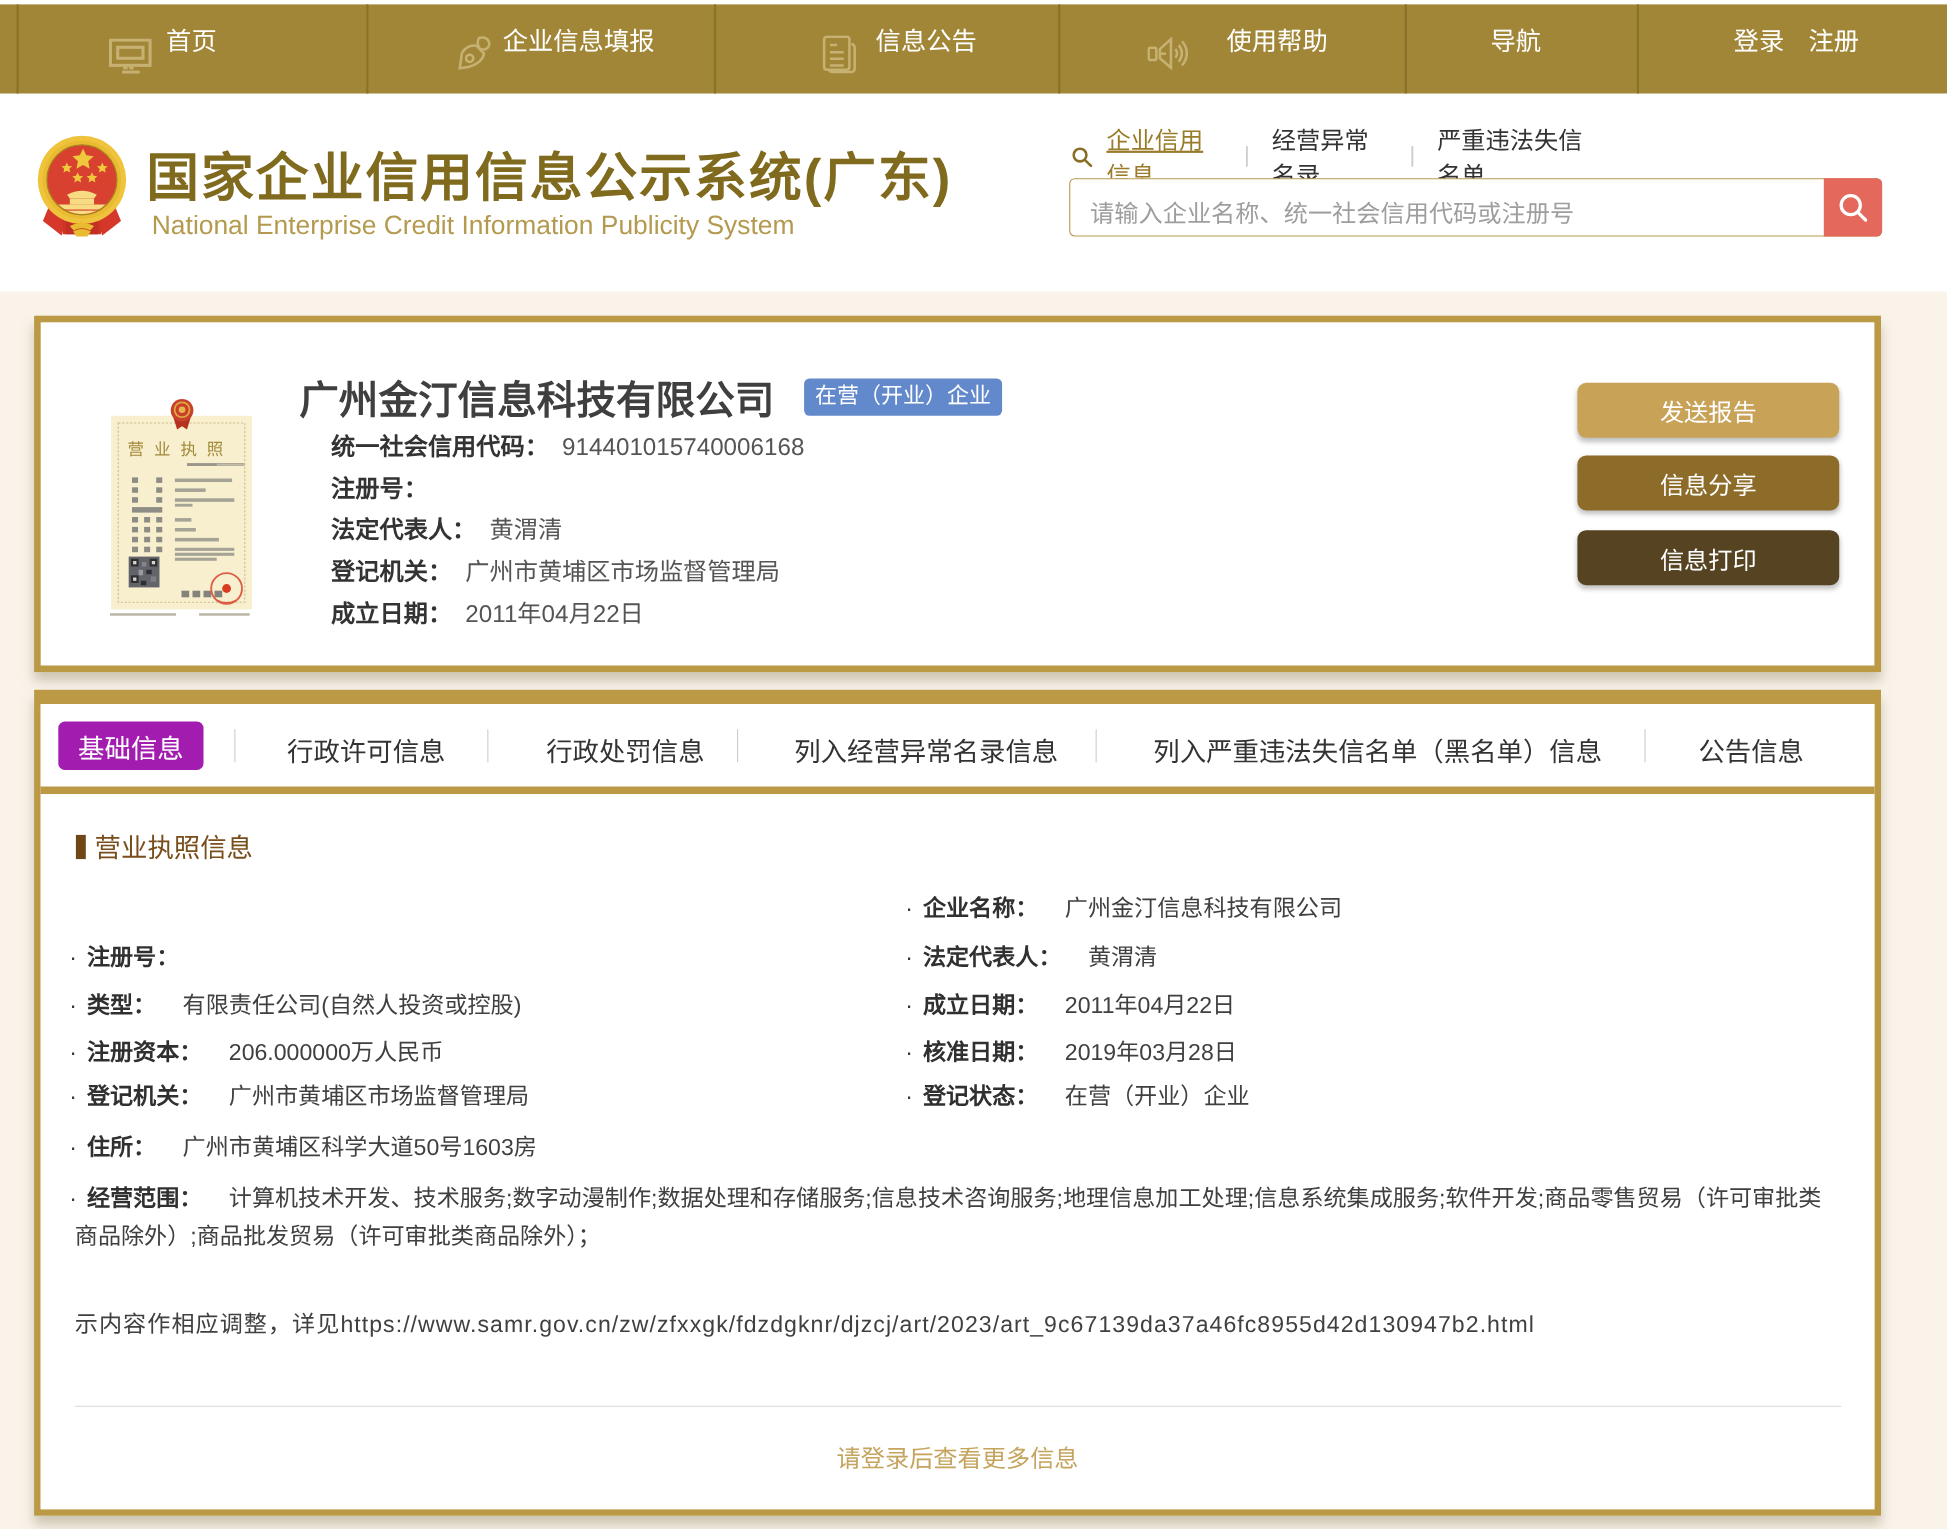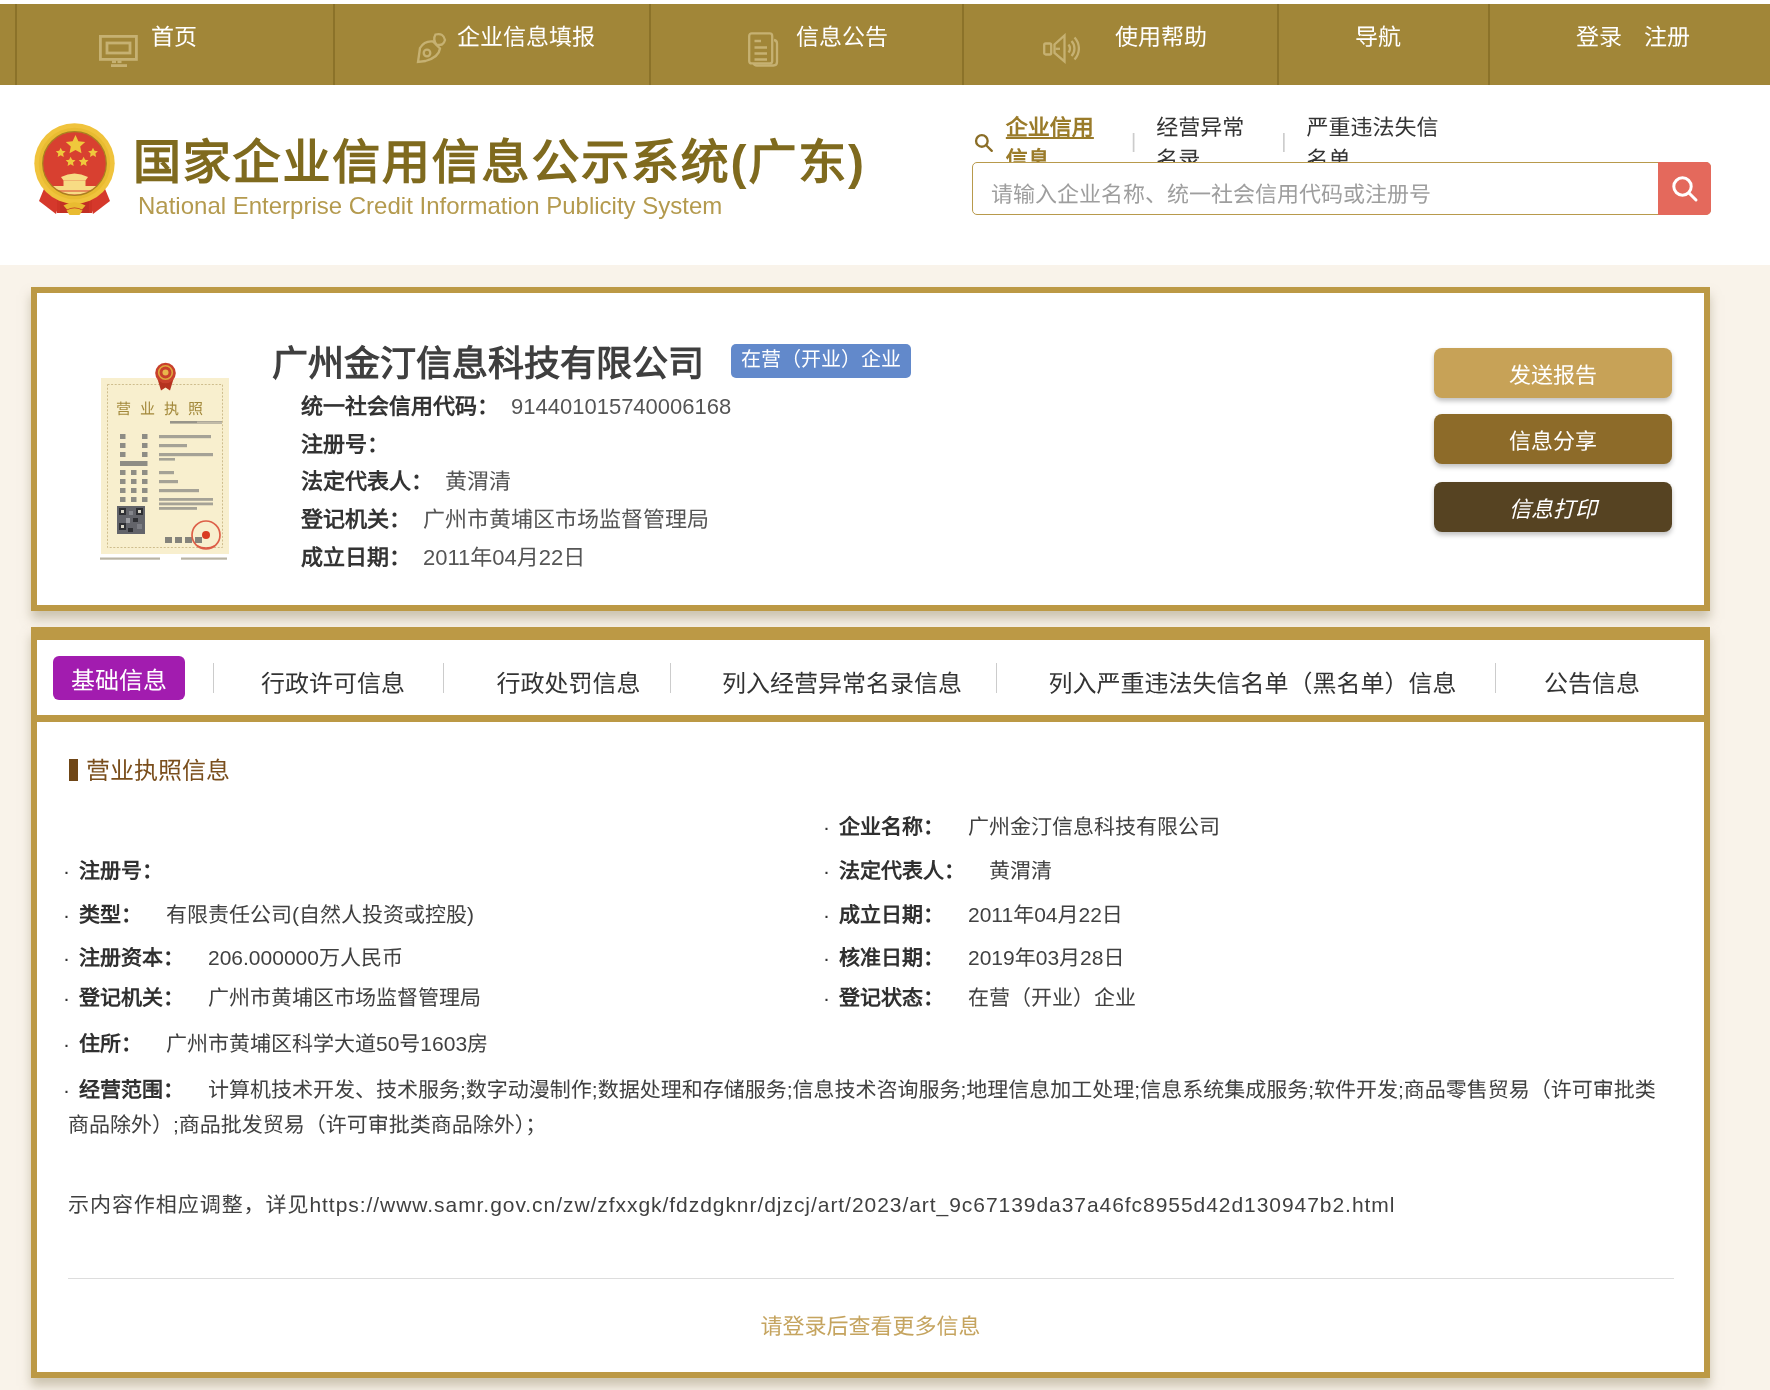--- a/index.html
+++ b/index.html
@@ -12,41 +12,41 @@
 .navdiv{position:absolute;top:0;width:2px;height:81px;background:#8b7229;}
 .navtext{position:absolute;top:0;height:61px;display:flex;align-items:center;color:#fff;font-size:23px;white-space:nowrap;}
 .navico{position:absolute;}
 
 
 #header{position:absolute;left:0;top:99px;width:1452px;height:179px;background:#fff;border-bottom:1px solid #dcdcdc;}
 #emblem{position:absolute;left:33px;top:24px;width:83px;height:95px;}
 #title{position:absolute;left:133px;top:40px;font-size:48px;font-weight:bold;color:#7f6a1e;letter-spacing:1.8px;line-height:1;}
 #subtitle{position:absolute;left:138px;top:95px;font-size:24px;color:#b49a4e;line-height:1;}
 #srow1{position:absolute;left:972px;top:27px;height:30px;display:flex;align-items:center;font-size:22px;color:#333;}
-#srow1 .lnk{color:#9a7b2a;text-decoration:underline;margin-left:12px;font-weight:bold;}
+#srow1 .lnk{color:#9a7b2a;text-decoration:underline;margin-left:12px;}
 #srow1 .sep{color:#ccc;margin:0 20px 0 16px;font-size:20px;}
 #searchbox{position:absolute;left:972px;top:63px;width:739px;height:53px;border:1px solid #b89a4c;border-radius:5px;background:#fff;}
 #searchbox .ph{position:absolute;left:18px;top:13px;font-size:22px;color:#9e9e9e;}
 #sbtn{position:absolute;right:-1px;top:-1px;width:53px;height:53px;background:#e4695c;border-radius:0 5px 5px 0;display:flex;align-items:center;justify-content:center;}
 
 
 #beige{position:absolute;left:0;top:265px;width:1770px;height:1125px;background:#f9f3ea;}
 
 
 #card1{position:absolute;left:31px;top:287px;width:1679px;height:324px;background:#fff;border:6px solid #bc9945;box-shadow:0 8px 10px rgba(160,150,120,0.5);}
 #license{position:absolute;left:56px;top:78px;width:141px;height:192px;overflow:visible;}
 #cname{position:absolute;left:235px;top:50px;font-size:36px;font-weight:bold;color:#3f3f3f;line-height:42px;}
 #badge{position:absolute;left:694px;top:51px;width:180px;height:34px;background:#6289cb;border-radius:5px;color:#fff;font-size:20px;display:flex;align-items:center;justify-content:center;padding-bottom:7px;}
 .c1row{position:absolute;left:264px;font-size:22px;line-height:25px;color:#555;white-space:nowrap;}
 .c1row b{color:#333;font-weight:bold;}
 .c1row .v{margin-left:12px;}
 .btn{position:absolute;left:1397px;width:238px;height:50px;border-radius:8px;color:#fff;font-size:22px;display:flex;align-items:center;justify-content:center;box-shadow:0 3px 5px rgba(0,0,0,0.25);}
 #btn1{top:55px;background:#c7a257;}
 #btn2{top:121px;background:#8d6b29;}
-#btn3{top:189px;background:#564322;font-style:italic;}
+#btn3{top:189px;background:#564322;}
 
 
 #card2{position:absolute;left:31px;top:627px;width:1679px;height:751px;background:#fff;border:6px solid #bc9945;border-top-width:13px;box-shadow:0 8px 10px rgba(160,150,120,0.5);}
 #tabs{position:absolute;left:0;top:0;width:1667px;height:75px;background:#fff;display:flex;align-items:center;}
 #tabs .divider{width:1px;height:30px;background:#ccc;}
 .tab{font-size:24px;color:#333;text-align:center;padding-top:7px;}
 #tab-active{position:absolute;left:16px;top:16px;width:132px;height:44px;background:#a21caf;border-radius:6px;color:#fff;font-size:24px;display:flex;align-items:center;justify-content:center;}
 #goldsep{position:absolute;left:0;top:75px;width:1667px;height:7px;background:#bc9945;}
 #content{position:absolute;left:0;top:82px;width:1667px;height:650px;background:#fff;}
 

